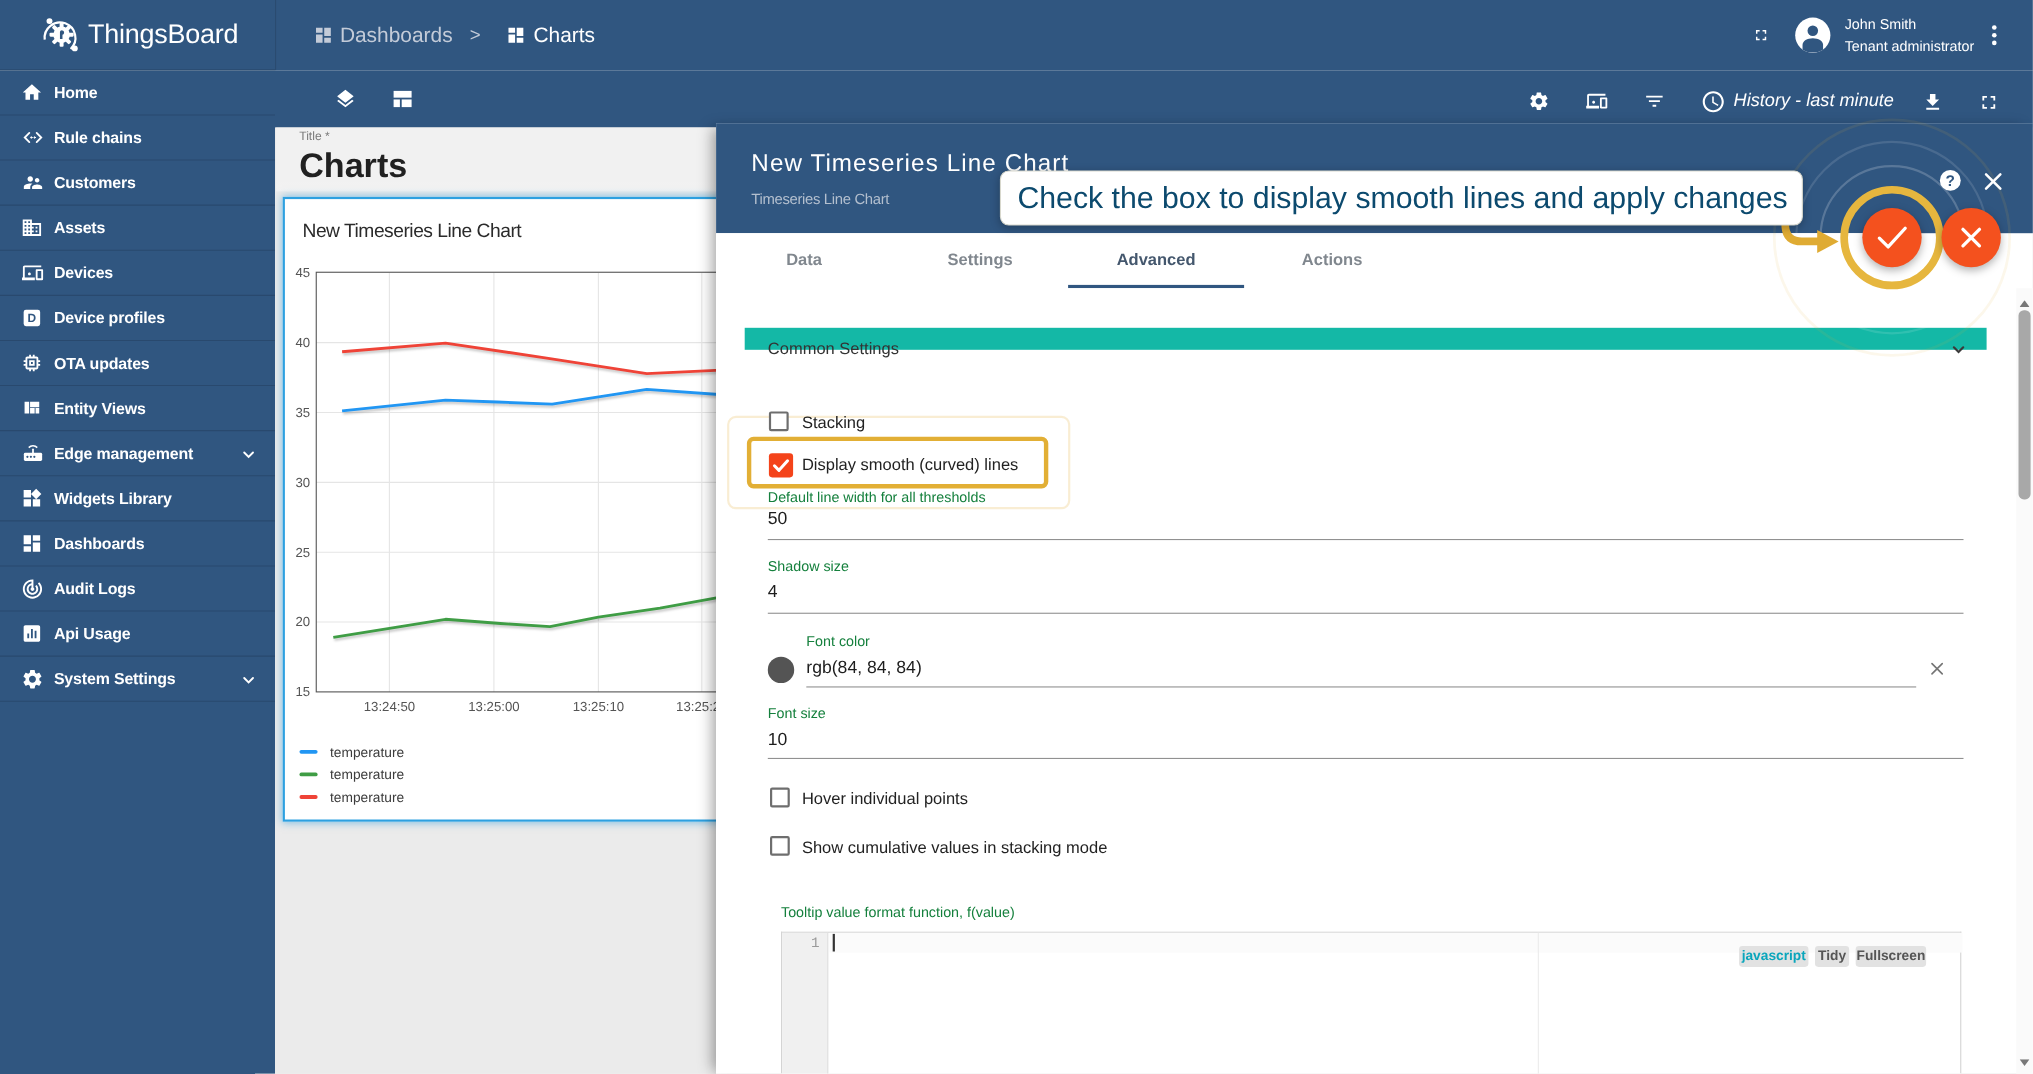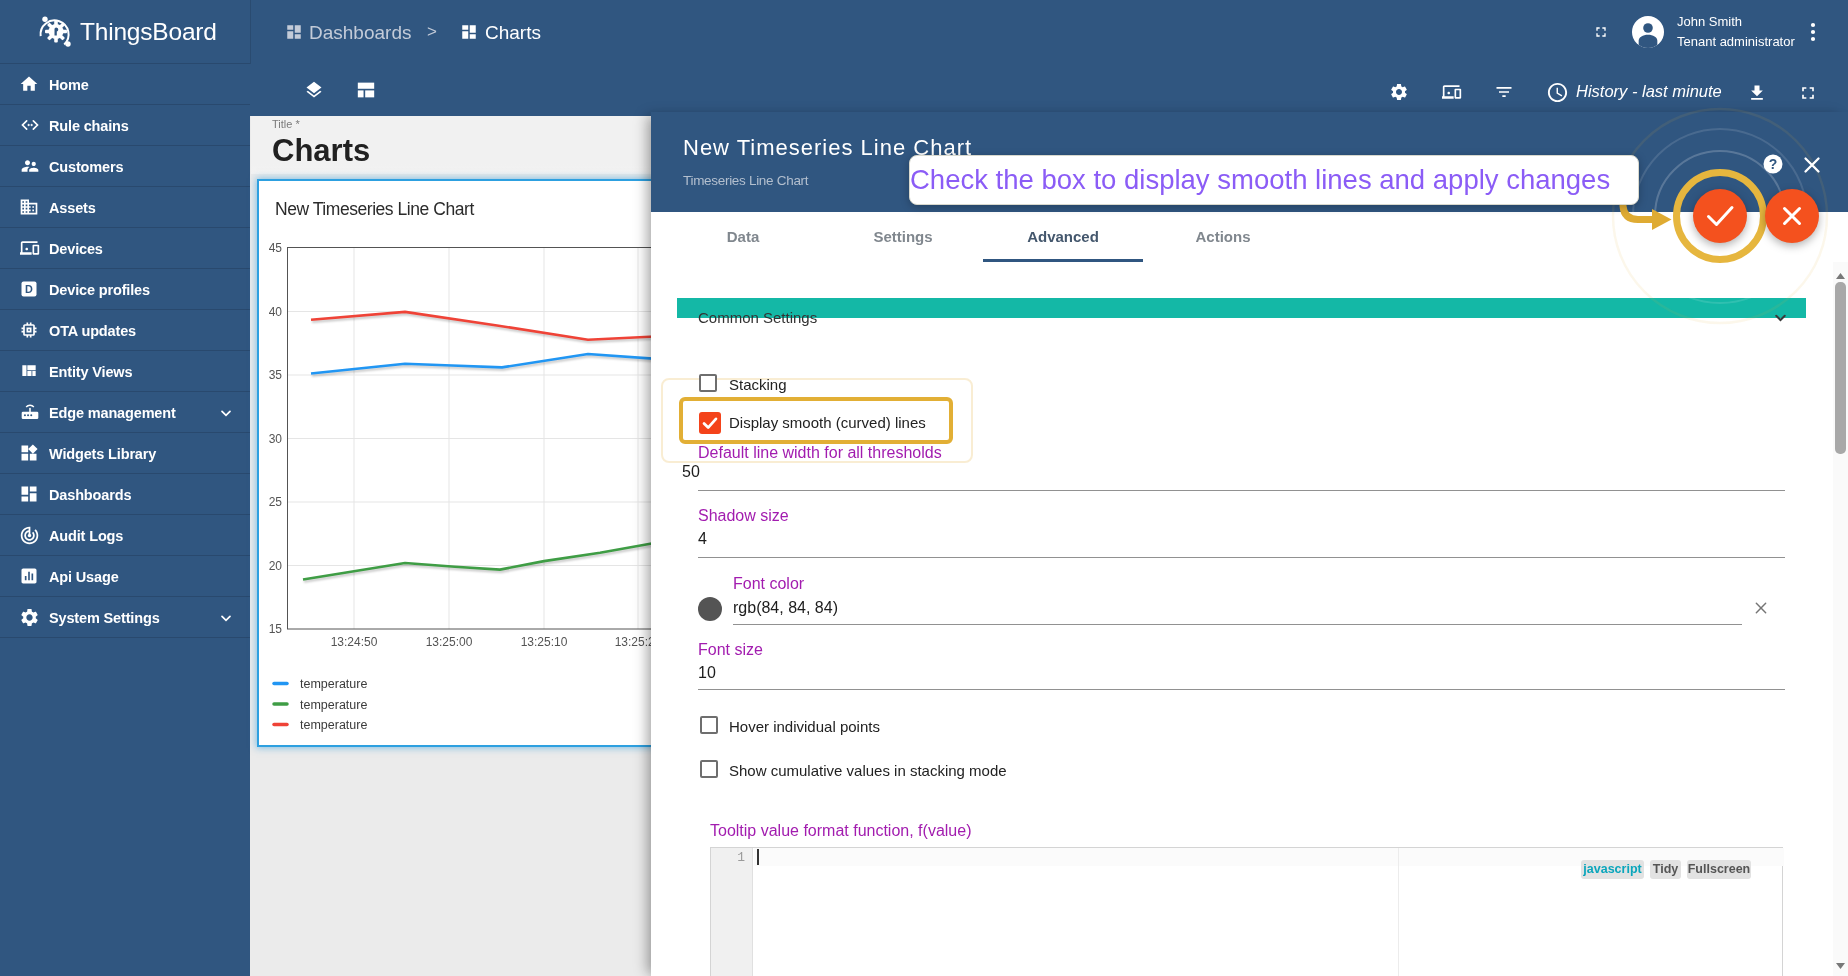--- a/index.html
+++ b/index.html
@@ -13,24 +13,24 @@
 .mi { position:absolute; left:0; width:250px; height:41px; border-bottom:1px solid rgba(0,0,0,0.14); }
 .mi svg { position:absolute; left:19px; top:10px; }
 .mi span { position:absolute; left:49px; top:12.5px; font-size:14.5px; font-weight:bold; color:#fff; letter-spacing:-0.15px;}
 .mi .chev { position:absolute; left:218px; top:13px; }
 #titleband { position:absolute; left:1px; top:0; width:1597px; height:58px; background:linear-gradient(#f1f1f1 0px, #f1f1f1 48px, rgba(248,248,248,0.6) 58px); }
 #widget { position:absolute; left:7px; top:63px; width:758px; height:568px; background:#fff;
   border:2px solid #2da0e0; box-shadow:0 0 7px 1px rgba(30,150,220,0.5); }
 #panel { left:651px; top:112px; width:1197px; height:864px; background:#fff;
   box-shadow:-8px 0 12px -3px rgba(0,0,0,0.26), 0 5px 12px -3px rgba(0,0,0,0.2); }
 #phead { position:absolute; left:0; top:0; width:1197px; height:100px; background:#305680; }
-#ptabs { position:absolute; left:12px; top:100px; width:1074px; height:50px; background:#fff; }
+#ptabs { position:absolute; left:0; top:100px; width:1074px; height:50px; background:#fff; }
 .tab { position:absolute; top:0; width:160px; height:50px; text-align:center; line-height:50px;
   font-size:15px; font-weight:bold; color:#80878e; }
-.lbl { position:absolute; font-size:16px; color:#a21caf; }
+.lbl { position:absolute; font-size:13px; color:#15803d; }
 .val { position:absolute; font-size:16px; color:#1d1d1d; }
 .uline { position:absolute; height:1px; background:#919191; }
 .cb { position:absolute; width:18px; height:18px; border:2px solid #6e6e6e; border-radius:2px; background:#fff; }
 .cblbl { position:absolute; font-size:15px; color:#222; }
 .chip { position:absolute; height:19px; background:#e2e2e2; border-radius:3px; font-size:12.5px; font-weight:bold;
   color:#555; text-align:center; line-height:19px; }
 </style>
 </head>
 <body>
 <div class="abs" id="topbar">
@@ -303,21 +303,21 @@
     <div class="cblbl" style="left:78px;top:114px;">Stacking</div>
 
     <div style="position:absolute;left:48px;top:150px;width:22px;height:22px;border-radius:3px;background:#f4431a;">
       <svg width="22" height="22" viewBox="0 0 24 24" fill="none" stroke="#fff" stroke-width="3" stroke-linecap="round" stroke-linejoin="round">
           <path d="M5.5 12.5 L10 17 L18.5 7.5"></path>
         </svg>
     </div>
     <div class="cblbl" style="left:78px;top:152px;">Display smooth (curved) lines</div>
 
     <div class="lbl" style="left:47px;top:182px;">Default line width for all thresholds</div>
-    <div class="val" style="left:31px;top:201px;">50</div>
+    <div class="val" style="left:47px;top:201px;">50</div>
     <div class="uline" style="left:47px;top:228px;width:1087px;"></div>
 
     <div class="lbl" style="left:47px;top:245px;">Shadow size</div>
     <div class="val" style="left:47px;top:268px;">4</div>
     <div class="uline" style="left:47px;top:295px;width:1087px;"></div>
 
     <div class="lbl" style="left:82px;top:313px;">Font color</div>
     <div style="position:absolute;left:47px;top:335px;width:24px;height:24px;border-radius:50%;background:#545454;"></div>
     <div class="val" style="left:82px;top:337px;">rgb(84, 84, 84)</div>
     <div class="uline" style="left:82px;top:362px;width:1009px;"></div>
@@ -376,15 +376,15 @@
       <circle cx="1792" cy="216" r="27" fill="#f4511e"></circle>
     </g>
     <path d="M1708.5 216.5 L1716.5 224.5 L1732 207.5" fill="none" stroke="#fff" stroke-width="3" stroke-linecap="round" stroke-linejoin="round"></path>
     <path d="M1784.5 208.5 L1799.5 223.5 M1799.5 208.5 L1784.5 223.5" stroke="#fff" stroke-width="3" stroke-linecap="round"></path>
 
     <path d="M1623 202 L1623 206 Q1624 219.5 1638 219.5 L1653 219.5" fill="none" stroke="#dfab33" stroke-width="7"></path>
     <polygon points="1652,209 1671.5,219.5 1652,230" fill="#dfab33"></polygon>
   </svg>
 
   <div style="position:absolute;left:909px;top:155px;width:730px;height:50px;background:#fff;border:1px solid #d8d8cd;border-radius:8px;box-shadow:0 2px 8px rgba(0,0,0,0.25);">
-    <div style="position:absolute;left:0;top:0;width:730px;height:48px;text-align:left;line-height:48px;font-size:27.5px;color:#8b5cf6;white-space:nowrap;">Check the box to display smooth lines and apply changes</div>
+    <div style="position:absolute;left:0;top:0;width:730px;height:48px;text-align:center;line-height:48px;font-size:27.5px;color:#0c4a6e;white-space:nowrap;">Check the box to display smooth lines and apply changes</div>
   </div>
 </div>
 
 </body></html>

